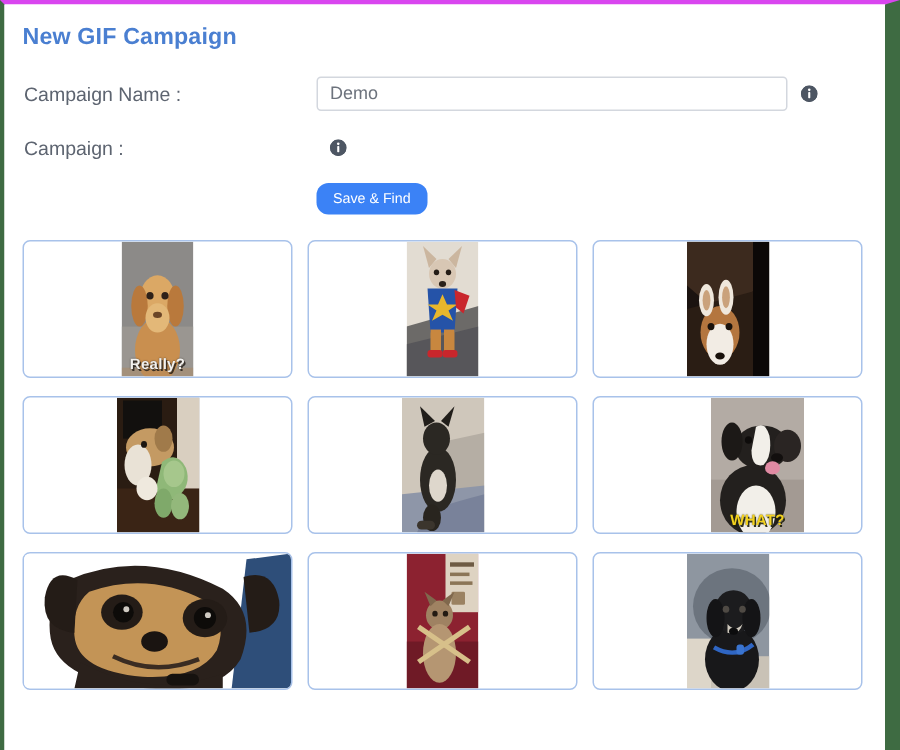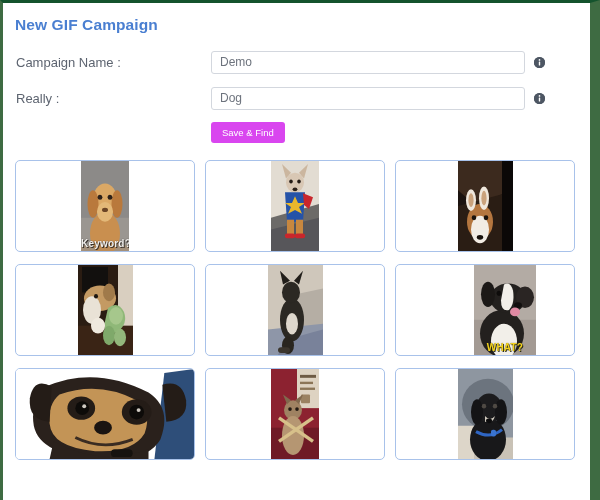--- a/index.html
+++ b/index.html
@@ -15,21 +15,21 @@
     -webkit-font-smoothing: antialiased;
   }
 
   
   #page-frame {
     position: relative;
     box-sizing: border-box;
     width: 600px;
     height: 500px;
     background: #ffffff;
-    border-top: 3px solid #14532d;
+    border-top: 3px solid #d946ef;
     border-left: 3px solid #3e6b42;
     border-right: 10px solid #3e6b42;
   }
 
   #content {
     position: relative;
     box-sizing: border-box;
     height: 100%;
     padding: 0 4px 0 8px;
     background: #ffffff;
@@ -105,22 +105,22 @@
   .button-row {
     display: flex;
     margin-top: 2px;
   }
   .button-row .spacer { width: 200px; }
   .btn-primary {
     box-sizing: border-box;
     height: 21px;
     padding: 0 11px;
     border: none;
-    border-radius: 3px;
-    background: #d946ef;
+    border-radius: 8px;
+    background: #3b82f6;
     color: #ffffff;
     font-family: "Liberation Sans", sans-serif;
     font-size: 9.5px;
     font-weight: normal;
     cursor: pointer;
     white-space: nowrap;
   }
 
   
   .gif-grid {
@@ -197,23 +197,22 @@
             <svg viewBox="0 0 11 11" width="11" height="11" aria-hidden="true">
               <circle cx="5.5" cy="5.5" r="5.5" fill="#4d5663"></circle>
               <rect x="4.8" y="4.4" width="1.4" height="4.1" rx="0.5" fill="#ffffff"></rect>
               <circle cx="5.5" cy="2.9" r="0.85" fill="#ffffff"></circle>
             </svg>
           </span>
         </div>
       </div>
 
       <div class="form-row">
-        <div class="form-label">Really :</div>
+        <div class="form-label">Campaign :</div>
         <div class="field-wrap">
-          <input class="text-input" type="text" value="Dog" style="">
           <span class="info-icon">
             <svg viewBox="0 0 11 11" width="11" height="11" aria-hidden="true">
               <circle cx="5.5" cy="5.5" r="5.5" fill="#4d5663"></circle>
               <rect x="4.8" y="4.4" width="1.4" height="4.1" rx="0.5" fill="#ffffff"></rect>
               <circle cx="5.5" cy="2.9" r="0.85" fill="#ffffff"></circle>
             </svg>
           </span>
         </div>
       </div>
 
@@ -234,21 +233,21 @@
             <ellipse cx="24" cy="74" rx="15" ry="22" fill="#c98f4f"></ellipse>
             <ellipse cx="24" cy="40" rx="12" ry="17" fill="#dba865"></ellipse>
             <ellipse cx="12" cy="44" rx="5.5" ry="14" fill="#b9793c"></ellipse>
             <ellipse cx="36" cy="44" rx="5.5" ry="14" fill="#b9793c"></ellipse>
             <ellipse cx="24" cy="52" rx="8" ry="10" fill="#e3b878"></ellipse>
             <ellipse cx="19" cy="37" rx="2.4" ry="2.6" fill="#2e2119"></ellipse>
             <ellipse cx="29" cy="37" rx="2.4" ry="2.6" fill="#2e2119"></ellipse>
             <ellipse cx="24" cy="50" rx="3" ry="2.2" fill="#6b4526"></ellipse>
             <rect x="0" y="86" width="48" height="6" fill="#b08a61" opacity=".45"></rect>
           </svg>
-          <div class="gif-caption cap-white">Keyword?</div>
+          <div class="gif-caption cap-white">Really?</div>
         </div>
       </div>
 
       <div class="gif-card">
         <div class="gif-thumb w-narrow">
           <svg viewBox="0 0 48 92" preserveAspectRatio="none" aria-hidden="true">
             <rect width="48" height="92" fill="#e2dcd2"></rect>
             <polygon points="0,58 48,44 48,92 0,92" fill="#6c6a68"></polygon>
             <polygon points="0,70 48,58 48,92 0,92" fill="#57565a"></polygon>
             <ellipse cx="24" cy="22" rx="9" ry="10" fill="#d8c7b4"></ellipse>

